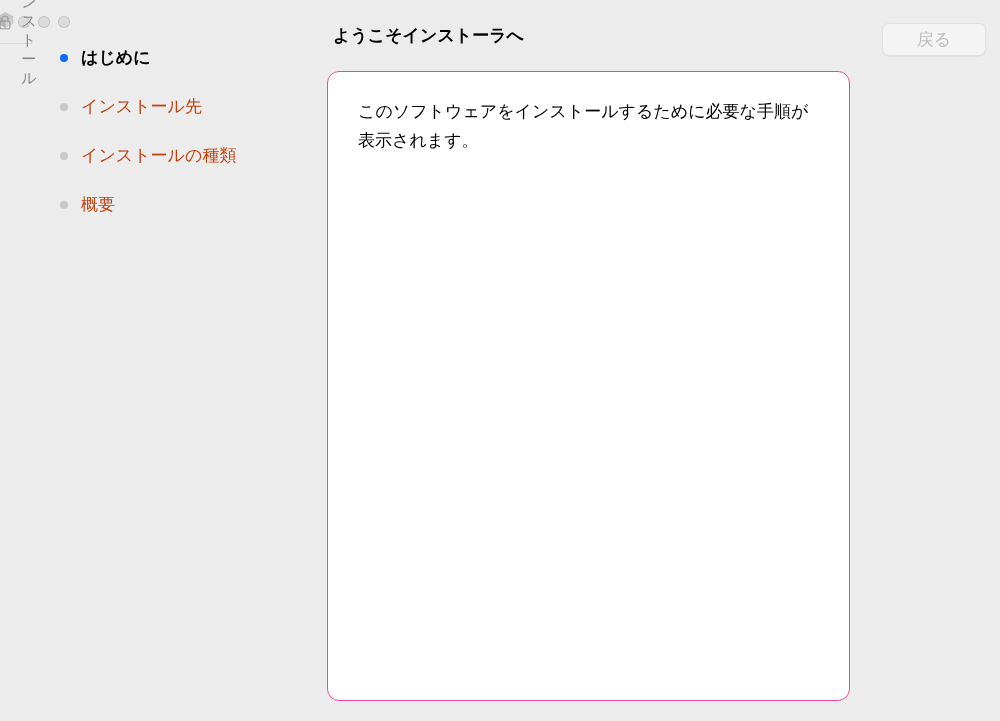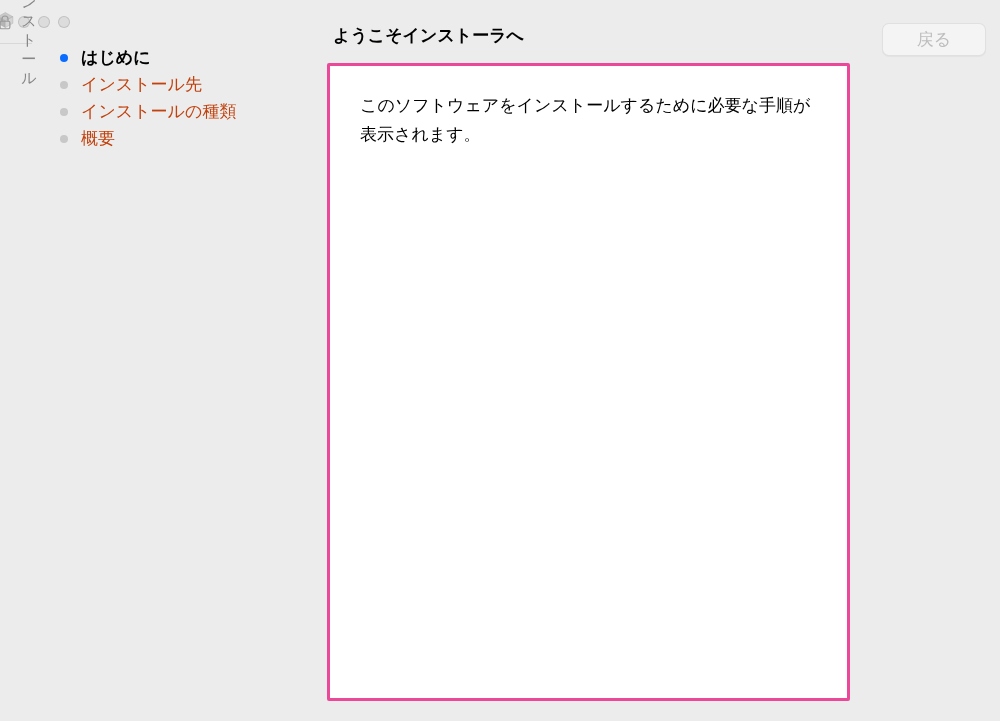--- a/index.html
+++ b/index.html
@@ -66,21 +66,21 @@
       padding: 0;
     }
     .sidebar {
       width: 295px;
       padding: 46px 22px 20px 28px;
     }
     .step-list {
       list-style: none;
       display: flex;
       flex-direction: column;
-      gap: 4px;
+      gap: 26px;
     }
     .step-item {
       display: flex;
       align-items: center;
       gap: 13px;
       font-size: 17px;
     }
     .step-bullet {
       width: 8px;
       height: 8px;
@@ -97,33 +97,34 @@
     }
     .step-item .step-label {
       color: #c2410c;
       font-weight: 400;
     }
     .main-pane {
       flex: 1;
       display: flex;
       flex-direction: column;
       padding: 24px 30px 0 0;
+      gap: 8px;
     }
     .welcome-heading {
       font-size: 17px;
       font-weight: 700;
       color: #000;
       margin-bottom: 16px;
       margin-left: 6px;
     }
     .body-panel {
       flex: 1;
       background: #fff;
-      border: 3px solid #ec4899;
-      border-radius: 2px;
+      border: 1px solid #ec4899;
+      border-radius: 12px;
       padding: 26px 30px;
       font-size: 17px;
       line-height: 1.7;
       color: #000;
       margin-bottom: 20px;
     }
     .footer {
       height: 78px;
       display: flex;
       align-items: center;

